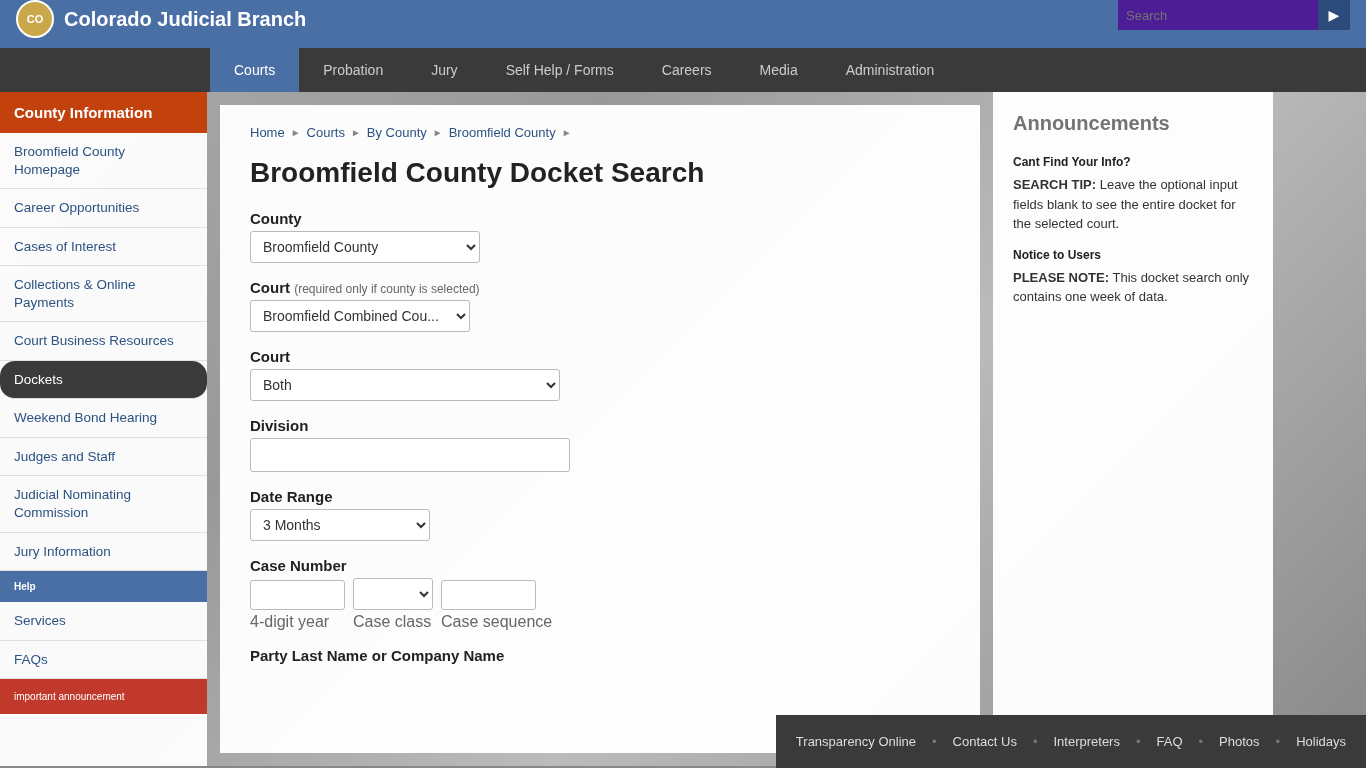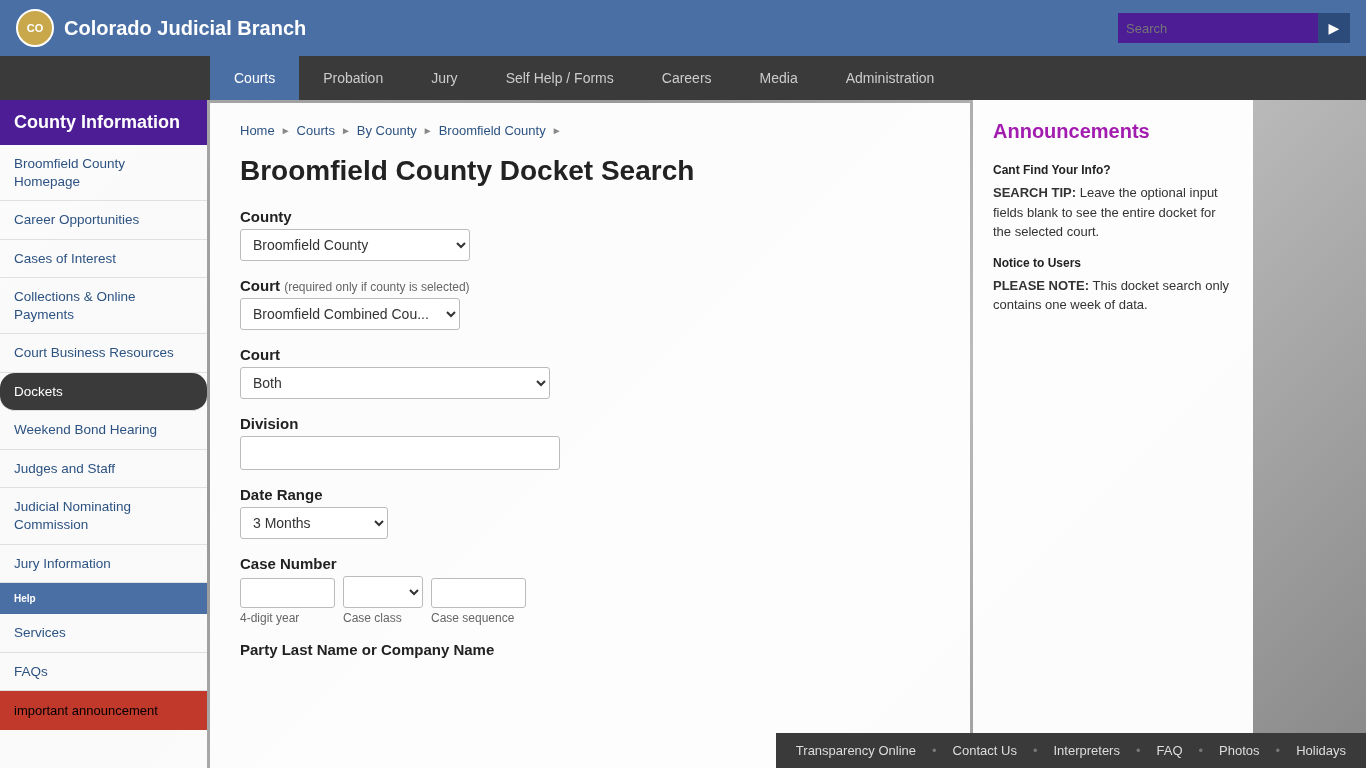--- a/index.html
+++ b/index.html
@@ -2,24 +2,24 @@
 <html><head>
   <meta charset="utf-8">
   <style>
     * { margin: 0; padding: 0; box-sizing: border-box; }
     body { font-family: Arial, sans-serif; font-size: 14px; background: #888; overflow-x: hidden; width: 1366px; height: 768px; }
 
     
     #header {
       background: #4a6fa5;
       display: flex;
-      align-items: center;
+      align-items: flex-start;
       justify-content: space-between;
       padding: 0 16px;
-      height: 56px;
+      height: 48px;
     }
     #header-left { display: flex; align-items: center; gap: 10px; }
     #logo-circle {
       width: 38px; height: 38px;
       border-radius: 50%;
       background: #c8a84b;
       border: 2px solid #fff;
       display: flex; align-items: center; justify-content: center;
       color: #fff; font-size: 11px; font-weight: bold;
     }
@@ -73,24 +73,24 @@
 
     
     #sidebar {
       width: 207px;
       flex-shrink: 0;
       background: rgba(255,255,255,0.95);
       z-index: 1;
       overflow-y: auto;
     }
     #sidebar-title {
-      background: #4c1d95;
+      background: #c2410c;
       color: #fff;
       padding: 12px 14px;
-      font-size: 18px;
+      font-size: 15px;
       font-weight: bold;
     }
     .sidebar-item {
       border-bottom: 1px solid #e0e0e0;
       padding: 10px 14px;
       color: #2c5282;
       cursor: pointer;
       font-size: 13.5px;
       line-height: 1.3;
     }
@@ -101,31 +101,31 @@
     }
     .sidebar-section {
       background: #4a6fa5;
       color: #fff;
       padding: 10px 14px;
       font-size: 10px;
       font-weight: bold;
     }
     #important-banner {
       background: #c0392b;
-      color: #000000;
+      color: #ffffff;
       padding: 12px 14px;
-      font-size: 13px;
+      font-size: 10px;
       cursor: pointer;
     }
 
     
     #main {
       flex: 1;
       background: rgba(255,255,255,0.97);
-      margin: 3px;
+      margin: 13px;
       padding: 20px 30px;
       z-index: 1;
       overflow-y: auto;
       max-width: 760px;
     }
 
     
     #breadcrumb {
       display: flex; align-items: center; gap: 6px;
       font-size: 13px; color: #555;
@@ -144,55 +144,55 @@
       border-radius: 3px;
       padding: 6px 8px;
       font-size: 14px;
       color: #333;
       background: #fff;
     }
     .form-select { appearance: auto; }
     .county-select { width: 230px; }
     .court-select { width: 220px; }
     .court2-select { width: 310px; }
-    .date-select { width: 148px; }
+    .date-select { width: 180px; }
     .division-input { width: 320px; height: 34px; }
 
     
     #case-number-row { display: flex; align-items: flex-end; gap: 8px; margin-bottom: 4px; }
     .case-field { display: flex; flex-direction: column; }
-    .case-field-label { font-size: 12px; color: #666; margin-top: 3px; }
+    .case-field-label { font-size: 16px; color: #666; margin-top: 3px; }
     .case-input-year { width: 95px; }
     .case-input-class { width: 80px; }
     .case-input-seq { width: 95px; }
 
     
     #right-panel {
       width: 280px;
       flex-shrink: 0;
       background: rgba(255,255,255,0.97);
       padding: 20px 20px;
       z-index: 1;
       overflow-y: auto;
     }
-    .panel-section-title { font-size: 20px; font-weight: bold; color: #a21caf; margin-bottom: 10px; }
+    .panel-section-title { font-size: 20px; font-weight: bold; color: #737373; margin-bottom: 10px; }
     .panel-subsection-title { font-size: 12px; font-weight: bold; color: #222; margin-bottom: 6px; }
     .panel-text { font-size: 13px; color: #333; line-height: 1.5; margin-bottom: 14px; }
     .bold-label { font-weight: bold; }
     .notice-to-users { margin-top: 6px; }
 
     
     #footer {
       position: fixed;
       bottom: 0;
       right: 0;
       background: #3a3a3a;
       color: #ddd;
       font-size: 13px;
-      padding: 10px 20px;
+      padding: 19px 20px;
       display: flex; gap: 16px; align-items: center;
       z-index: 100;
     }
     .footer-link { color: #ddd; cursor: pointer; }
     .footer-sep { color: #777; }
   </style>
 </head>
 <body>
 
 <div id="header">

